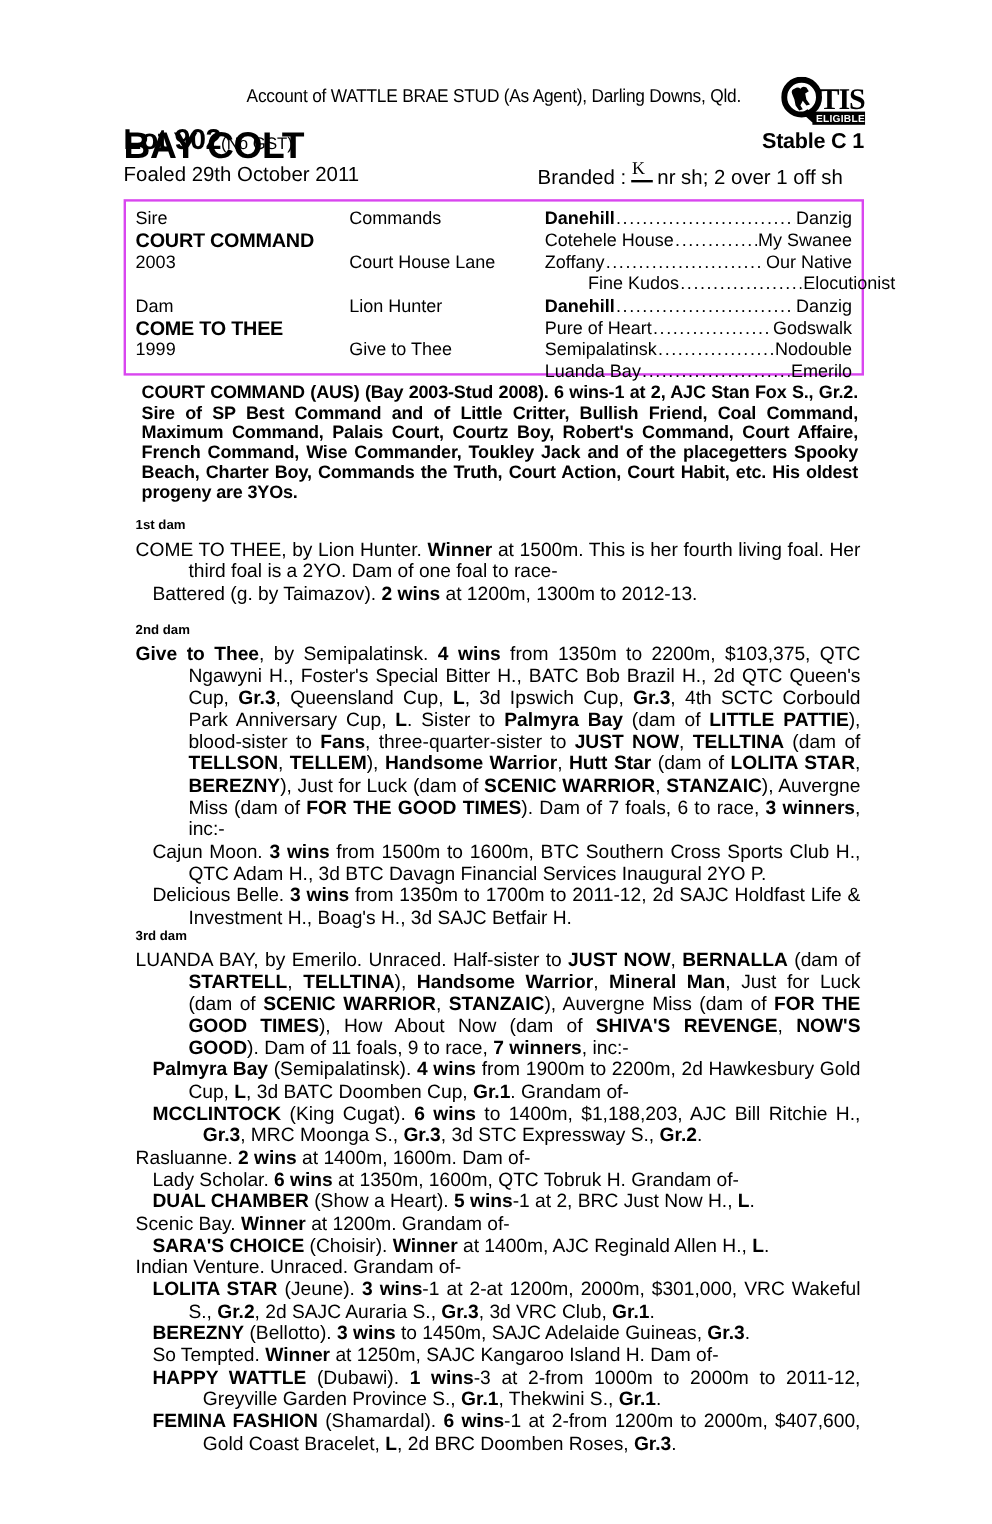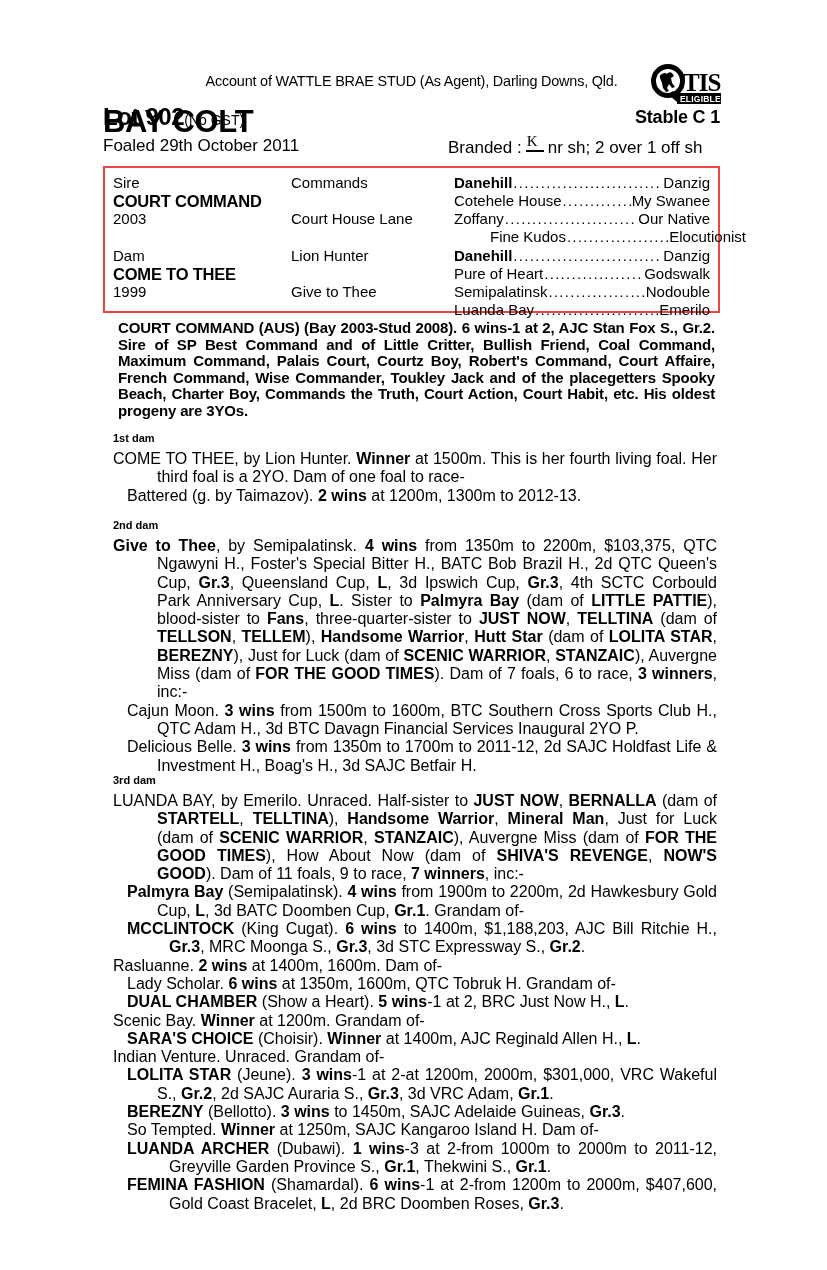--- a/index.html
+++ b/index.html
@@ -133,21 +133,21 @@
     background: #000;
   }
 
   
   .ped-table {
     position: absolute;
     left: 103px;
     top: 166px;
     width: 617px;
     height: 147px;
-    border: 2px solid #ef4444;
+    border: 2px solid #d946ef;
     box-sizing: border-box;
   }
   .ped-row {
     position: absolute;
     left: 0;
     width: 100%;
     height: 18px;
     font-size: 15px;
     line-height: 18px;
   }
@@ -371,21 +371,21 @@
     <p class="para lvl0" id="d3-main"><span>LUANDA BAY, by Emerilo. Unraced. Half-sister to </span><span class="b">JUST NOW</span><span>, </span><span class="b">BERNALLA</span><span> (dam of </span><span class="b">STARTELL</span><span>, </span><span class="b">TELLTINA</span><span>), </span><span class="b">Handsome Warrior</span><span>, </span><span class="b">Mineral Man</span><span>, Just for Luck (dam of </span><span class="b">SCENIC WARRIOR</span><span>, </span><span class="b">STANZAIC</span><span>), Auvergne Miss (dam of </span><span class="b">FOR THE GOOD TIMES</span><span>), How About Now (dam of </span><span class="b">SHIVA'S REVENGE</span><span>, </span><span class="b">NOW'S GOOD</span><span>). Dam of 11 foals, 9 to race, </span><span class="b">7 winners</span><span>, inc:-</span></p>
     <div id="d3-entries">
         <p class="para lvl1"><span class="b">Palmyra Bay</span><span> (Semipalatinsk). </span><span class="b">4 wins</span><span> from 1900m to 2200m, 2d Hawkesbury Gold Cup, </span><span class="b">L</span><span>, 3d BATC Doomben Cup, </span><span class="b">Gr.1</span><span>. Grandam of-</span></p>
         <p class="para lvl2"><span class="b">MCCLINTOCK</span><span> (King Cugat). </span><span class="b">6 wins</span><span> to 1400m, $1,188,203, AJC Bill Ritchie H., </span><span class="b">Gr.3</span><span>, MRC Moonga S., </span><span class="b">Gr.3</span><span>, 3d STC Expressway S., </span><span class="b">Gr.2</span><span>.</span></p>
         <p class="para lvl0"><span>Rasluanne. </span><span class="b">2 wins</span><span> at 1400m, 1600m. Dam of-</span></p>
         <p class="para lvl1"><span>Lady Scholar. </span><span class="b">6 wins</span><span> at 1350m, 1600m, QTC Tobruk H. Grandam of-</span></p>
         <p class="para lvl2"><span class="b">DUAL CHAMBER</span><span> (Show a Heart). </span><span class="b">5 wins</span><span>-1 at 2, BRC Just Now H., </span><span class="b">L</span><span>.</span></p>
         <p class="para lvl0"><span>Scenic Bay. </span><span class="b">Winner</span><span> at 1200m. Grandam of-</span></p>
         <p class="para lvl1"><span class="b">SARA'S CHOICE</span><span> (Choisir). </span><span class="b">Winner</span><span> at 1400m, AJC Reginald Allen H., </span><span class="b">L</span><span>.</span></p>
         <p class="para lvl0"><span>Indian Venture. Unraced. Grandam of-</span></p>
-        <p class="para lvl1"><span class="b">LOLITA STAR</span><span> (Jeune). </span><span class="b">3 wins</span><span>-1 at 2-at 1200m, 2000m, $301,000, VRC Wakeful S., </span><span class="b">Gr.2</span><span>, 2d SAJC Auraria S., </span><span class="b">Gr.3</span><span>, 3d VRC Adam, </span><span class="b">Gr.1</span><span>.</span></p>
+        <p class="para lvl1"><span class="b">LOLITA STAR</span><span> (Jeune). </span><span class="b">3 wins</span><span>-1 at 2-at 1200m, 2000m, $301,000, VRC Wakeful S., </span><span class="b">Gr.2</span><span>, 2d SAJC Auraria S., </span><span class="b">Gr.3</span><span>, 3d VRC Club, </span><span class="b">Gr.1</span><span>.</span></p>
         <p class="para lvl1"><span class="b">BEREZNY</span><span> (Bellotto). </span><span class="b">3 wins</span><span> to 1450m, SAJC Adelaide Guineas, </span><span class="b">Gr.3</span><span>.</span></p>
         <p class="para lvl1"><span>So Tempted. </span><span class="b">Winner</span><span> at 1250m, SAJC Kangaroo Island H. Dam of-</span></p>
-        <p class="para lvl2"><span class="b">LUANDA ARCHER</span><span> (Dubawi). </span><span class="b">1 wins</span><span>-3 at 2-from 1000m to 2000m to 2011-12, Greyville Garden Province S., </span><span class="b">Gr.1</span><span>, Thekwini S., </span><span class="b">Gr.1</span><span>.</span></p>
+        <p class="para lvl2"><span class="b">HAPPY WATTLE</span><span> (Dubawi). </span><span class="b">1 wins</span><span>-3 at 2-from 1000m to 2000m to 2011-12, Greyville Garden Province S., </span><span class="b">Gr.1</span><span>, Thekwini S., </span><span class="b">Gr.1</span><span>.</span></p>
         <p class="para lvl2"><span class="b">FEMINA FASHION</span><span> (Shamardal). </span><span class="b">6 wins</span><span>-1 at 2-from 1200m to 2000m, $407,600, Gold Coast Bracelet, </span><span class="b">L</span><span>, 2d BRC Doomben Roses, </span><span class="b">Gr.3</span><span>.</span></p>
       </div>
   </div>
 
 </div>
 
 </body></html>

